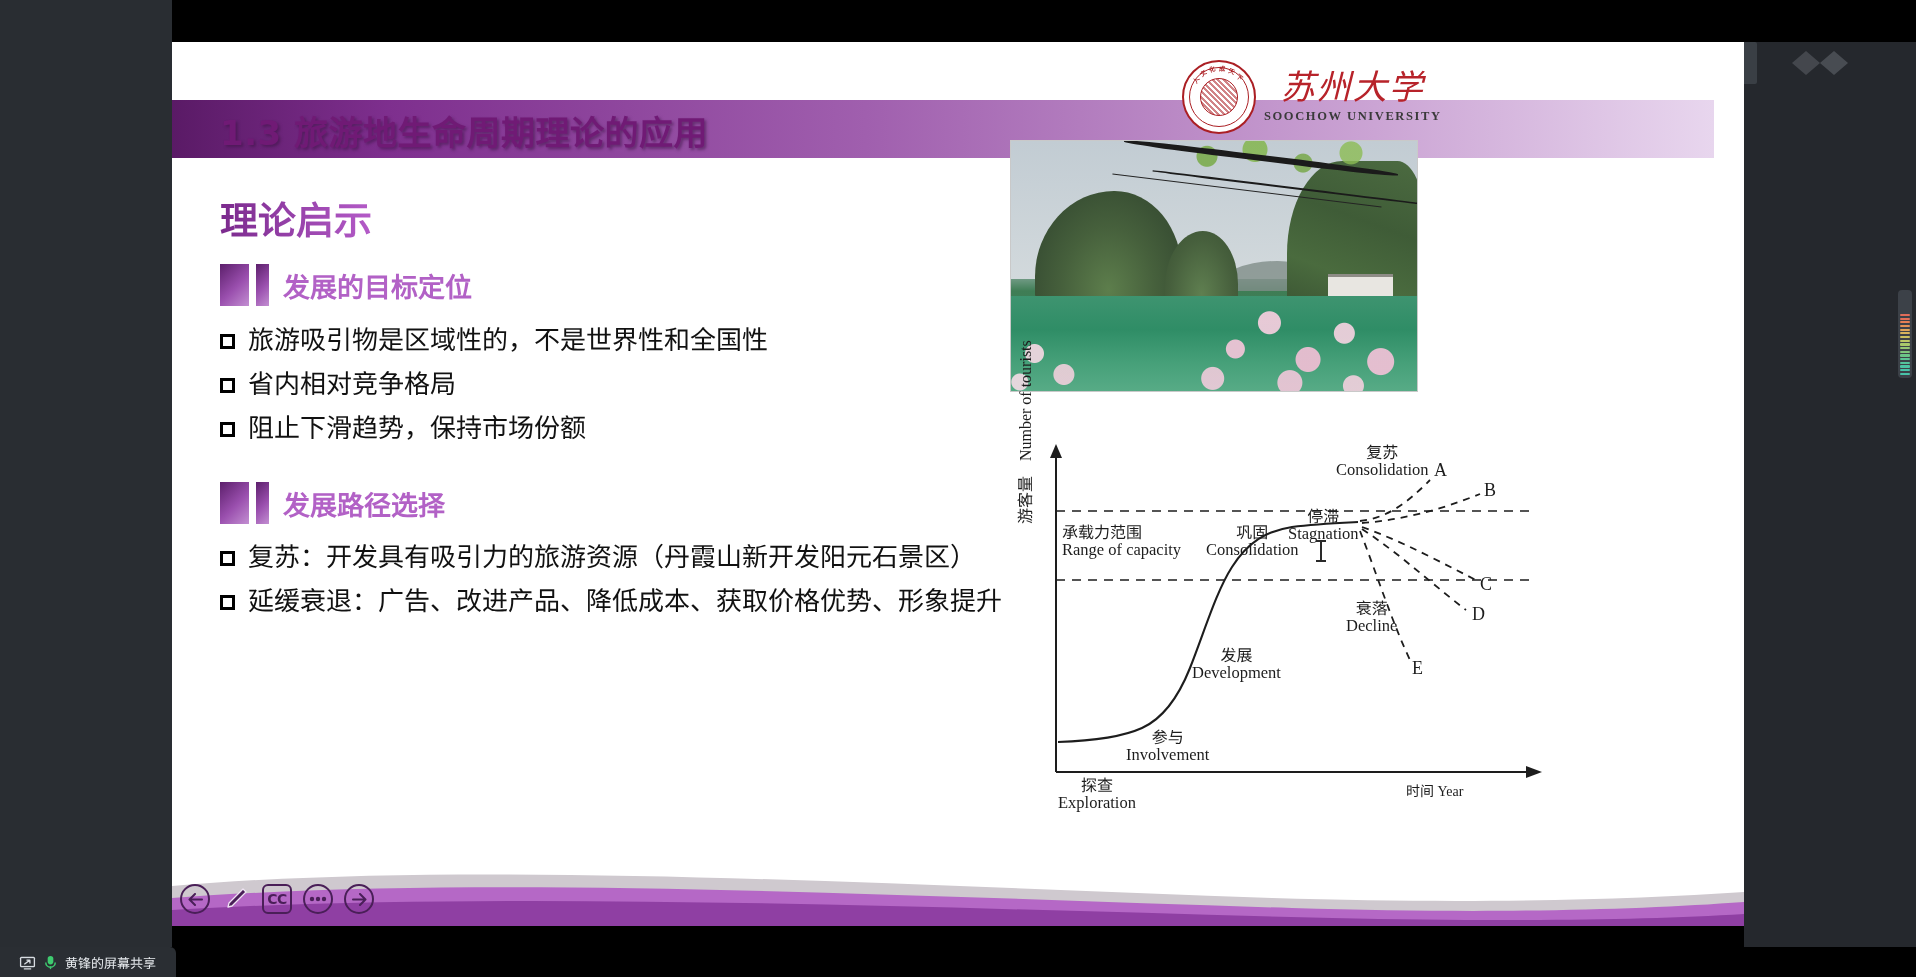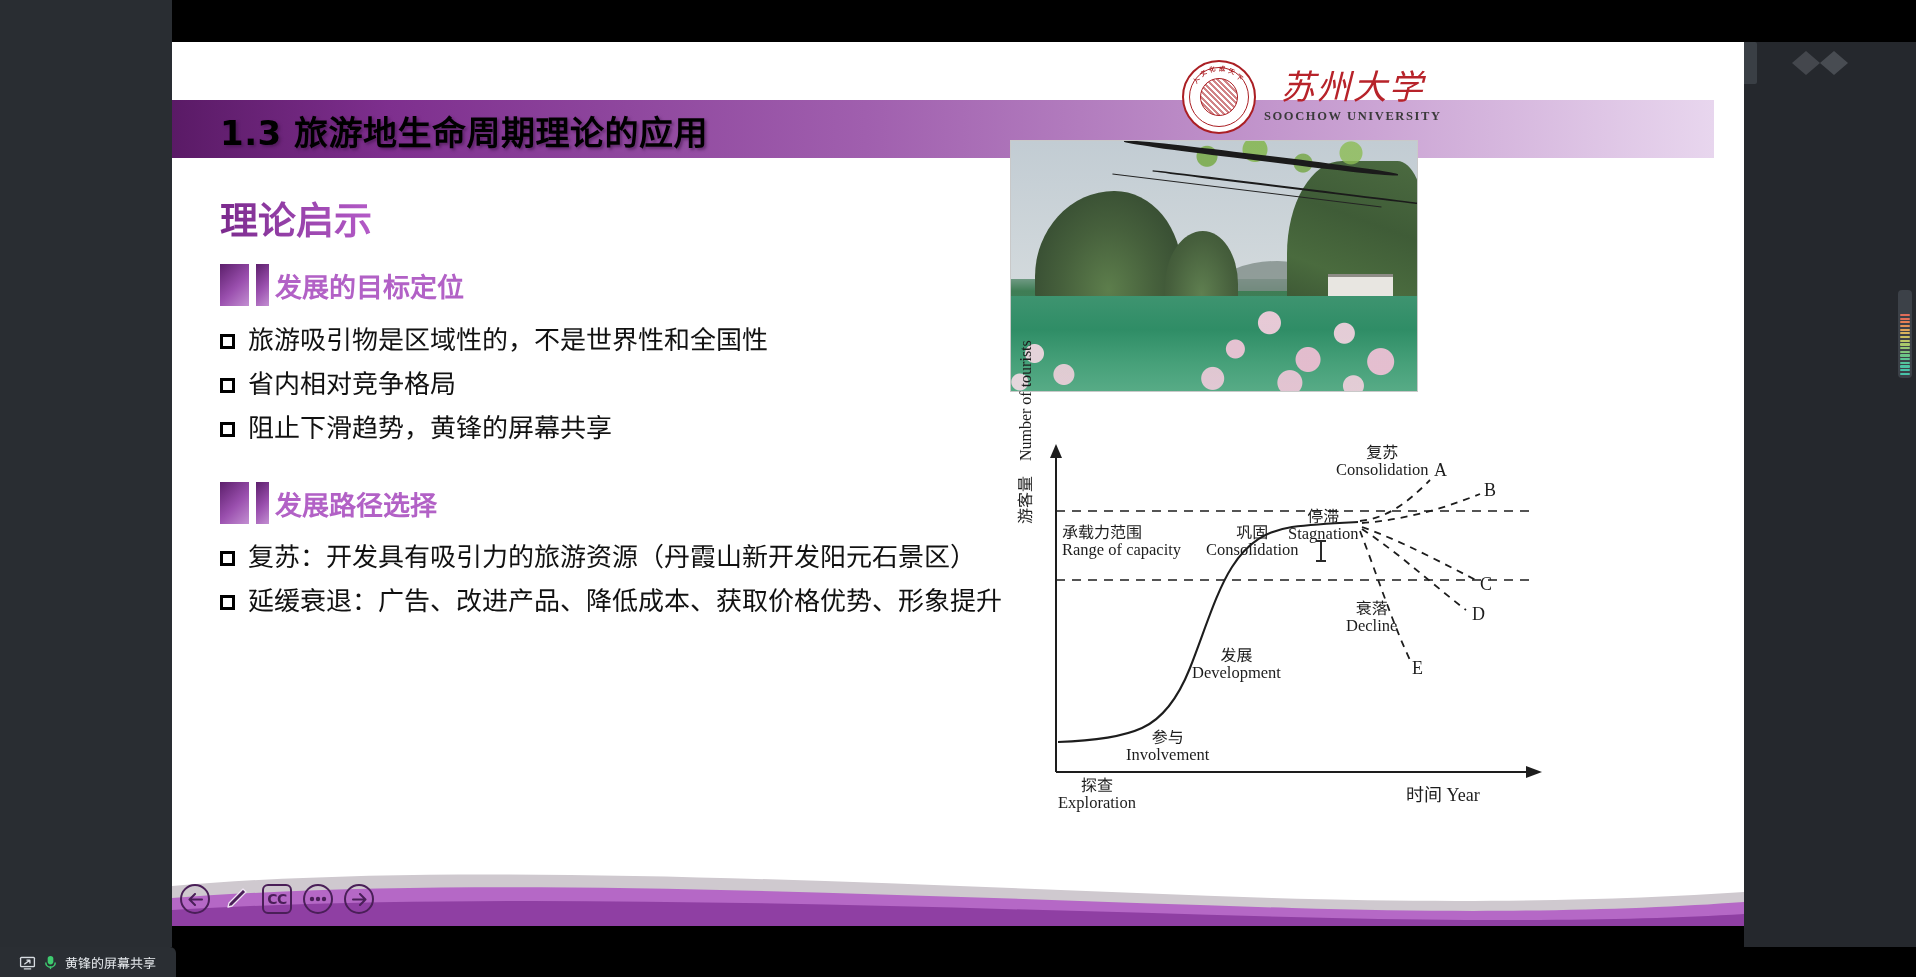--- a/index.html
+++ b/index.html
@@ -82,21 +82,21 @@
     background: #ffffff; overflow: hidden;
   }
 
   
   .title-band {
     position: absolute; left: 0; top: 58px; width: 1542px; height: 58px;
     background: linear-gradient(90deg, #5a1a66 0%, #7e2f8e 14%, #a05fae 45%, #cba4d4 78%, #e8d6ee 100%);
   }
   .title-text {
     position: absolute; left: 48px; top: 64px;
-    font-size: 34px; font-weight: bold; color: #000000;
+    font-size: 34px; font-weight: bold; color: #701a75;
     letter-spacing: .5px;
     text-shadow: 2px 2px 3px rgba(60,20,70,.55);
     font-family: "DejaVu Sans", sans-serif;
     white-space: nowrap;
   }
 
   
   .logo-wrap {
     position: absolute; left: 1010px; top: 18px;
     display: flex; align-items: center; gap: 8px;
@@ -138,21 +138,21 @@
     font-size: 38px; font-weight: bold;
     color: #9a3fb0;
     font-family: "DejaVu Sans", sans-serif;
     background: linear-gradient(90deg,#7b2a8d 0%, #b45bc8 100%);
     -webkit-background-clip: text; background-clip: text;
     -webkit-text-fill-color: transparent; color: transparent;
     text-shadow: none;
   }
 
   .group { position: absolute; left: 48px; }
-  .group-head { display: flex; align-items: center; gap: 6px; }
+  .group-head { display: flex; align-items: center; gap: 14px; }
   .bars { display: flex; gap: 7px; align-items: flex-start; }
   .bars i {
     display: block; height: 42px;
     background: linear-gradient(135deg,#5c1f6b 0%, #9a4fae 55%, #c38fd2 100%);
   }
   .bars i.w1 { width: 29px; }
   .bars i.w2 { width: 13px; }
   .group-label {
     font-size: 27px; font-weight: bold; color: #b261c6;
     font-family: "DejaVu Sans", sans-serif;
@@ -259,21 +259,21 @@
     font-family: "Liberation Serif", serif; color: #1d1d1d;
     white-space: nowrap;
   }
   .clabel .cn { display: block; font-size: 16px; font-family: Liberation Sans, sans-serif; }
   .clabel .en { display: block; font-size: 16.5px; }
   .cletter {
     position: absolute; font-family: "Liberation Serif", serif;
     font-size: 18px; color: #1d1d1d;
   }
   .xlabel {
-    position: absolute; font-family: "Liberation Serif", serif; font-size: 18px;
+    position: absolute; font-family: "Liberation Serif", serif; font-size: 14px;
     color: #1d1d1d; white-space: nowrap;
   }
   .xlabel .cn { font-family: "DejaVu Sans", sans-serif; }
 
   
   .swoosh {
     position: absolute; left: 0; bottom: 0; width: 1572px; height: 86px;
     overflow: hidden;
   }
 
@@ -399,21 +399,21 @@
     <div class="bullet" style="position:absolute;left:48px;top:284px">
       <span class="sq"></span>
       <span>旅游吸引物是区域性的，不是世界性和全国性</span>
     </div>
     <div class="bullet" style="position:absolute;left:48px;top:328px">
       <span class="sq"></span>
       <span>省内相对竞争格局</span>
     </div>
     <div class="bullet" style="position:absolute;left:48px;top:372px">
       <span class="sq"></span>
-      <span>阻止下滑趋势，黄锋的屏幕共享</span>
+      <span>阻止下滑趋势，保持市场份额</span>
     </div>
 
     <div class="group" style="top:440px">
       <div class="group-head">
         <span class="bars">
             <i class="w1"></i>
             <i class="w2"></i>
           </span>
         <span class="group-label">发展路径选择</span>
       </div>

